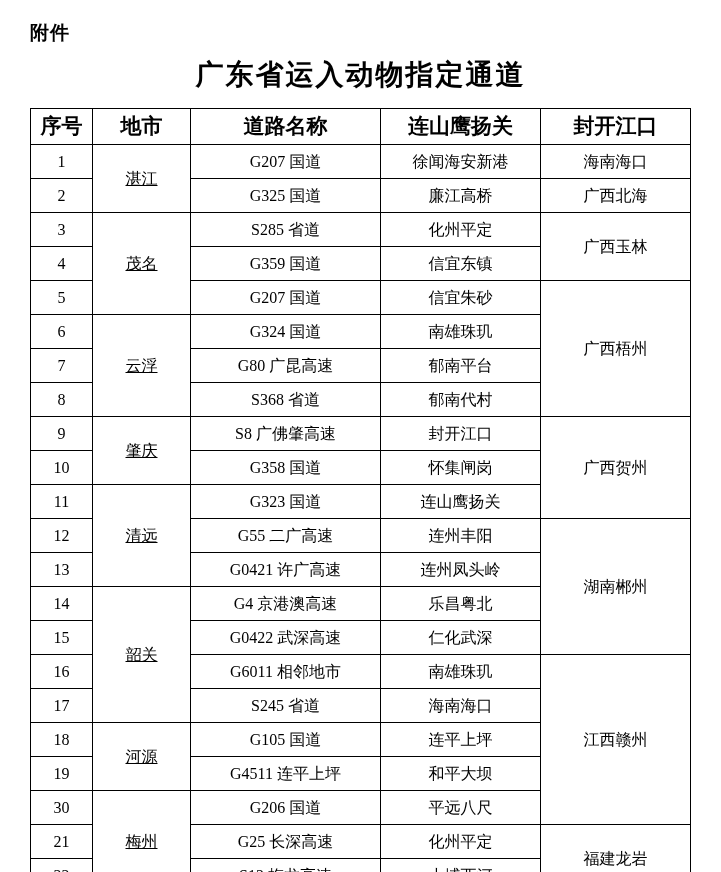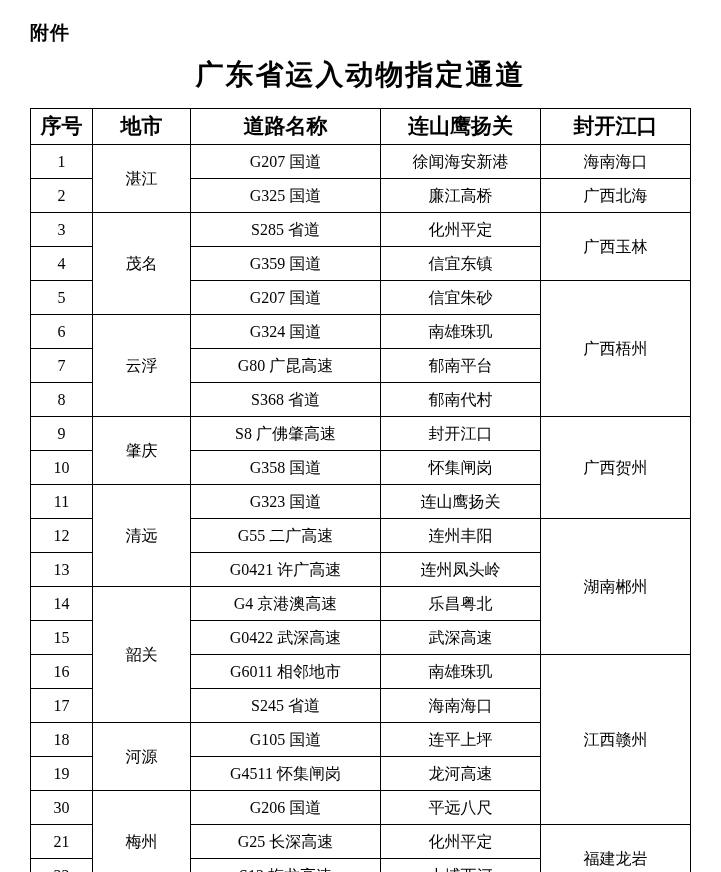--- a/index.html
+++ b/index.html
@@ -64,21 +64,21 @@
     font-size: 21px;
     height: 35px;
     line-height: 35px;
   }
   col.c-seq { width: 62px; }
   col.c-city { width: 98px; }
   col.c-road { width: 190px; }
   col.c-station { width: 160px; }
   col.c-adj { width: 150px; }
   .cell-seq { font-size: 15px; }
-  .cell-city { font-size: 16px; }
+  .cell-city { font-size: 16px; text-decoration: underline; }
   .cell-road { font-size: 16px; }
   .cell-station { font-size: 16px; }
   .cell-adj { font-size: 16px; }
 </style>
 </head>
 <body>
 
 <div id="page">
 
   <div class="attachment-label">附件</div>
@@ -181,43 +181,43 @@
         </tr>
         <tr>
           <td class="cell-seq">14</td>
           <td class="cell-city" rowspan="4">韶关</td>
           <td class="cell-road">G4 京港澳高速</td>
           <td class="cell-station">乐昌粤北</td>
         </tr>
         <tr>
           <td class="cell-seq">15</td>
           <td class="cell-road">G0422 武深高速</td>
-          <td class="cell-station">武深高速</td>
+          <td class="cell-station">仁化武深</td>
         </tr>
         <tr>
           <td class="cell-seq">16</td>
           <td class="cell-road">G6011 相邻地市</td>
           <td class="cell-station">南雄珠玑</td>
           <td class="cell-adj" rowspan="5">江西赣州</td>
         </tr>
         <tr>
           <td class="cell-seq">17</td>
           <td class="cell-road">S245 省道</td>
           <td class="cell-station">海南海口</td>
         </tr>
         <tr>
           <td class="cell-seq">18</td>
           <td class="cell-city" rowspan="2">河源</td>
           <td class="cell-road">G105 国道</td>
           <td class="cell-station">连平上坪</td>
         </tr>
         <tr>
           <td class="cell-seq">19</td>
-          <td class="cell-road">G4511 怀集闸岗</td>
-          <td class="cell-station">龙河高速</td>
+          <td class="cell-road">G4511 连平上坪</td>
+          <td class="cell-station">和平大坝</td>
         </tr>
         <tr>
           <td class="cell-seq">30</td>
           <td class="cell-city" rowspan="3">梅州</td>
           <td class="cell-road">G206 国道</td>
           <td class="cell-station">平远八尺</td>
         </tr>
         <tr>
           <td class="cell-seq">21</td>
           <td class="cell-road">G25 长深高速</td>

